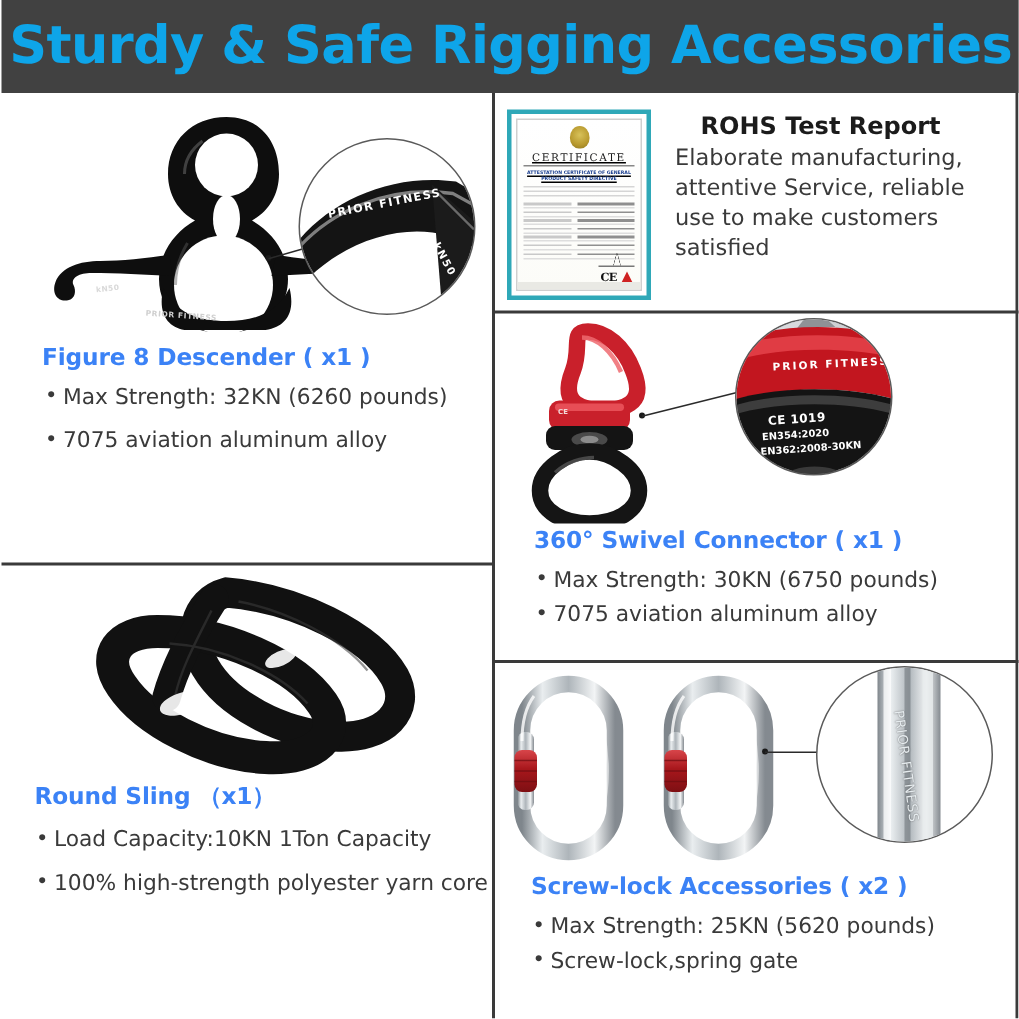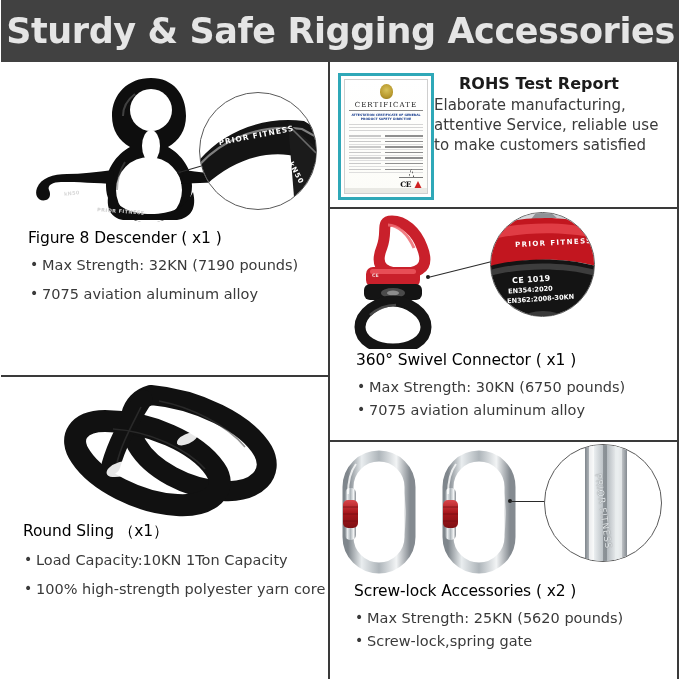--- a/index.html
+++ b/index.html
@@ -18,21 +18,21 @@
   }
 
   
   .header {
     position: absolute; left: 0; top: 0;
     width: 679px; height: 62px;
     background: #414141;
     display: flex; align-items: center; justify-content: center;
   }
   .header-title {
-    color: #e5e5e5;
+    color: #0ea5e9;
     font-size: 35px;
     font-weight: 700;
     letter-spacing: -0.4px;
     white-space: nowrap;
     font-family: "DejaVu Sans", "Liberation Sans", sans-serif;
     text-align: right;
   }
 
   
   .vdivider {
@@ -48,22 +48,22 @@
   }
   .hdiv.left-1  { left: 0;    top: 375px; width: 327px; }
   .hdiv.right-1 { left: 329px; top: 207px; width: 350px; }
   .hdiv.right-2 { left: 329px; top: 440px; width: 350px; }
 
   
   .panel { position: absolute; }
 
   .prod-title {
     font-size: 15.5px;
-    font-weight: 400;
-    color: #000000;
+    font-weight: 700;
+    color: #3b82f6;
     letter-spacing: -0.1px;
     margin-bottom: 9px;
     white-space: nowrap;
   }
   .bullets { list-style: none; }
   .bullets li {
     position: relative;
     font-size: 14.5px;
     color: #3a3a3a;
     line-height: 1.32;
@@ -93,20 +93,21 @@
     background: #ffffff;
     padding: 3px;
   }
   .cert-inner {
     width: 100%; height: 100%;
     border: 1px solid #cfcfcf;
     background: linear-gradient(#ffffff, #fcfcf8);
     position: relative;
     overflow: hidden;
     padding: 3px 4px;
+    text-decoration: underline;
   }
   .cert-seal {
     width: 13px; height: 15px; margin: 1px auto 2px auto;
     background: radial-gradient(circle at 50% 40%, #d8c25a 0%, #b8992e 60%, #8a7420 100%);
     border-radius: 50% 50% 45% 45%;
   }
   .cert-word {
     text-align: center;
     font-family: "DejaVu Serif", "Liberation Serif", serif;
     font-size: 7px; letter-spacing: 1.1px; color: #1a1a1a;
@@ -151,21 +152,21 @@
     width: 0; height: 0;
     border-left: 4.5px solid transparent;
     border-right: 4.5px solid transparent;
     border-bottom: 8px solid #cf2222;
   }
   .cert-bottomband {
     position: absolute; left: 0; right: 0; bottom: 0;
     height: 5px; background: #e9e9e4;
   }
 
-  .rohs-text { flex: 1; padding-top: 1px; }
+  .rohs-text { flex: 1; padding-left: 16px; padding-top: 1px; }
   .rohs-title {
     font-size: 16px; font-weight: 700; color: #1b1b1b;
     text-align: center; margin-bottom: 3px; padding-right: 28px;
   }
   .rohs-body {
     font-size: 15px; color: #3a3a3a; line-height: 1.33;
   }
 
   
   .panel-swivel { left: 329px; top: 209px; width: 350px; height: 231px; }
@@ -270,21 +271,21 @@
           <path d="M92 36 L116 60" stroke="#8c8c8c" stroke-width="1.6" opacity=".7"></path>
         </svg>
         <div class="engrave" style="left:18px; top:38px; transform:rotate(-11deg); font-size:7.5px;">PRIOR FITNESS</div>
         <div class="engrave" style="left:84px; top:76px; transform:rotate(62deg); font-size:7px;">kN50</div>
       </div>
     </div>
 
     <div class="fig8-text">
       <div class="prod-title">Figure 8 Descender ( x1 )</div>
       <ul class="bullets">
-        <li>Max Strength: 32KN (7190 pounds)</li>
+        <li>Max Strength: 32KN (6260 pounds)</li>
         <li>7075 aviation aluminum alloy</li>
       </ul>
     </div>
   </div>
 
   <div class="panel panel-rohs">
     <div class="cert-wrap">
       <div class="cert-frame">
         <div class="cert-inner">
           <div class="cert-seal"></div>

